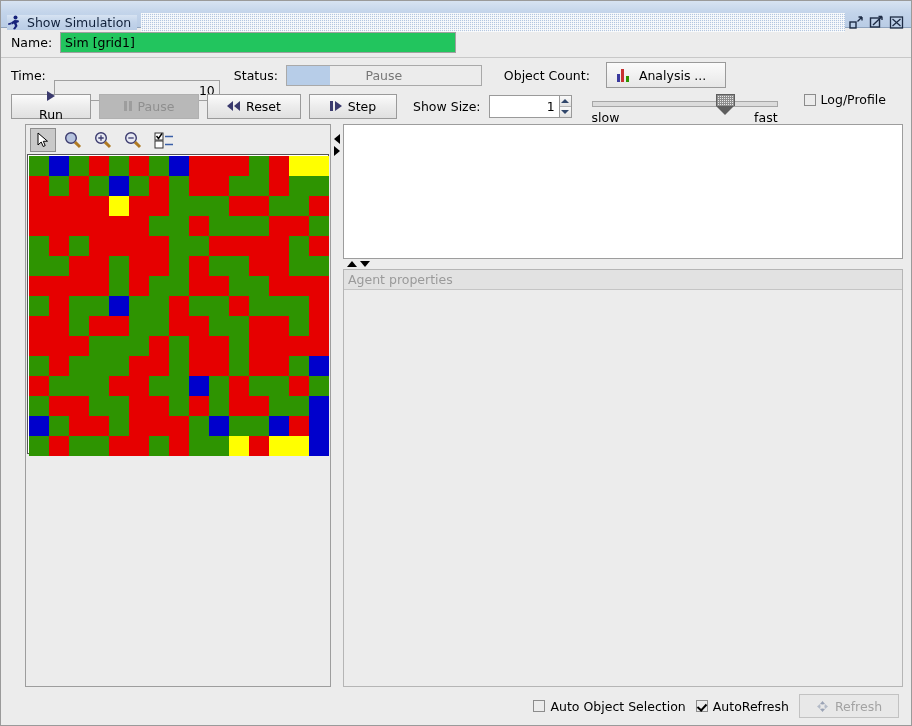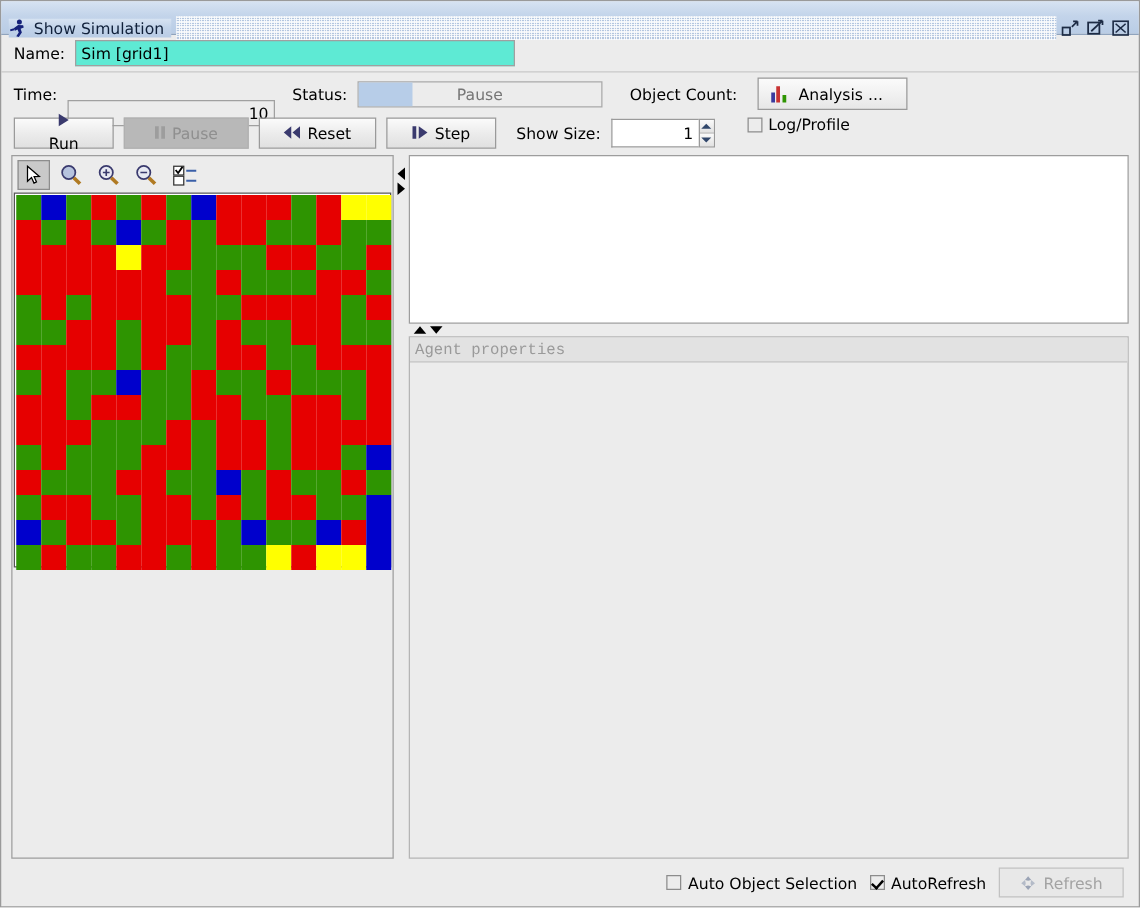--- a/index.html
+++ b/index.html
@@ -56,21 +56,21 @@
   .tfield {
     border: 1px solid #a0a0a0;
     background: #ececec;
     height: 21px;
     font-size: 12.5px;
     color: #000;
     padding: 0 4px;
     display: flex; align-items: center;
     font-family: "DejaVu Sans", sans-serif;
   }
-  #name-field { width: 352px; background:#5eead4; }
+  #name-field { width: 396px; background:#22c55e; }
 
   
   .ctrl-block { padding: 4px 10px 2px 10px; }
   .row1 { display: flex; align-items: center; gap: 8px; height: 26px; }
   .row2 { display: flex; align-items: center; gap: 8px; height: 32px; margin-top: 2px;}
 
   #time-field { width: 166px; justify-content: flex-end; margin-top: 30px; }
   #objcount-field { width: 180px; justify-content: flex-end; }
 
   .status-bar-ctl {
@@ -157,21 +157,21 @@
     height:19px; padding:0 9px; display:flex; align-items:center; font-size:12.5px;
     border:1px solid #9d9d9d; border-bottom:none;
     border-top-left-radius:3px; border-top-right-radius:3px;
     background:#e4e4e4; color:#000; cursor:pointer; margin-right:-1px;
     position:relative;
     transform: skewX(0deg);
   }
   .tab.active { background:#ececec; border-bottom:1px solid #ececec; }
 
   
-  .main { flex:1; display:flex; padding: 0 8px 0 8px; gap:0; min-height:0;font-family:Liberation Mono, monospace;}
+  .main { flex:1; display:flex; padding: 0 8px 0 24px; gap:0; min-height:0;}
   .left-pane {
     width: 306px;
     background:#ececec;
     border:1px solid #9d9d9d;
     display:flex; flex-direction:column;
     min-height:0;
   }
   .map-toolbar { height:29px; display:flex; align-items:center; gap:4px; padding:2px 4px; }
   .tool { width:26px; height:24px; display:flex; align-items:center; justify-content:center; cursor:pointer; }
   .tool.sel { background:#c9c9c9; border:1px solid #8d8d8d; }
@@ -306,20 +306,31 @@
         <span class="sb">
           <div>
               <span class="arrow-up"></span>
             </div>
           <div>
               <span class="arrow-dn"></span>
             </div>
         </span>
       </span>
 
+      <div class="slider-wrap">
+        <div class="slider-track"></div>
+        <div class="slider-thumb" style="left: 124.42px;">
+          <div class="head"></div>
+            <div class="tip"></div>
+        </div>
+        <div class="slider-labels">
+          <span>slow</span>
+          <span>fast</span>
+        </div>
+      </div>
 
       <div class="cb-row" style="margin-left:18px;align-self:flex-start;margin-top:2px">
         <span class="cbox"></span>
         <span>Log/Profile</span>
       </div>
     </div>
   </div>
 
 
   <div class="main">

